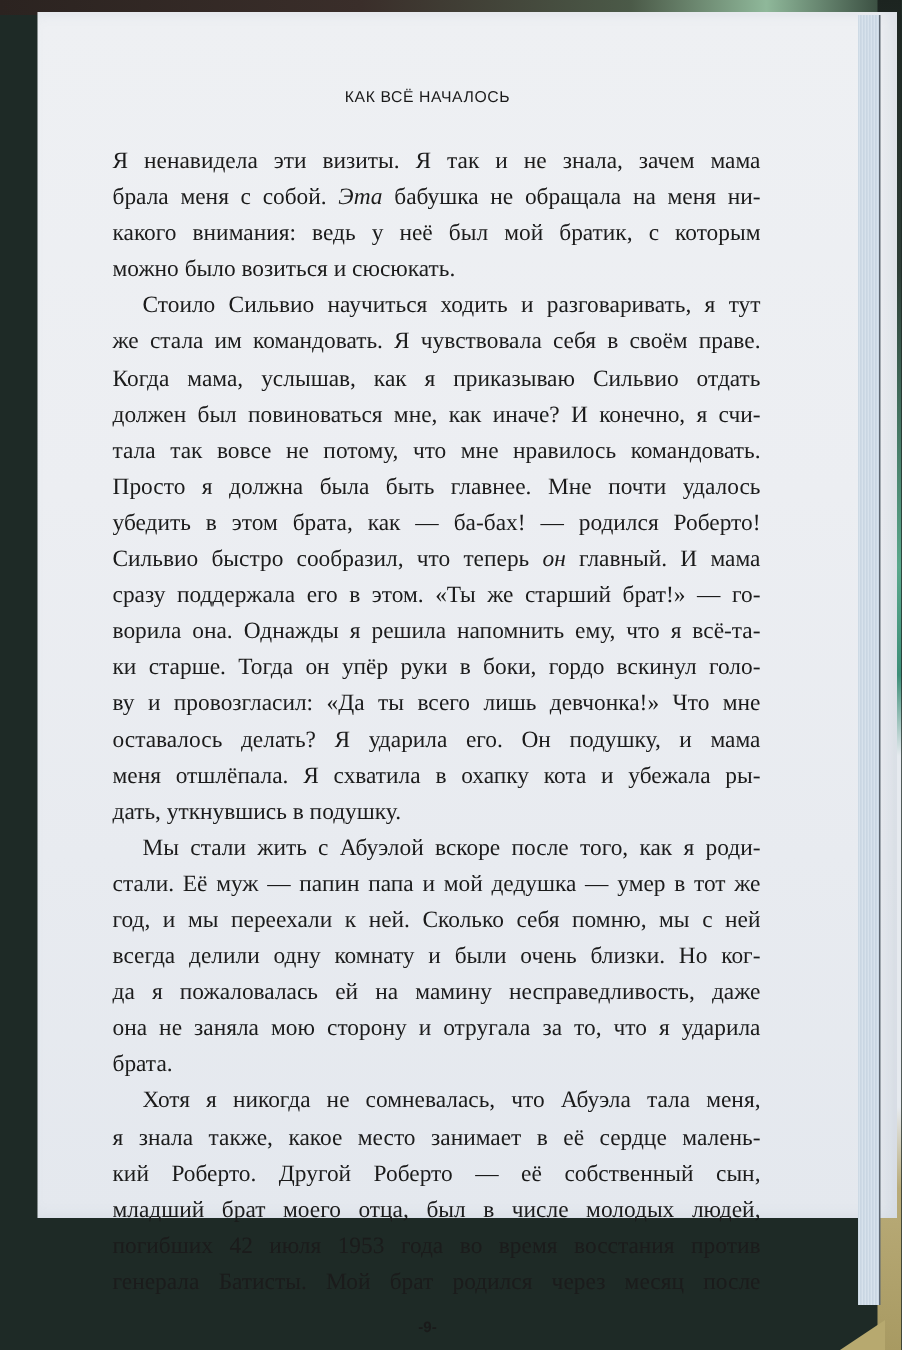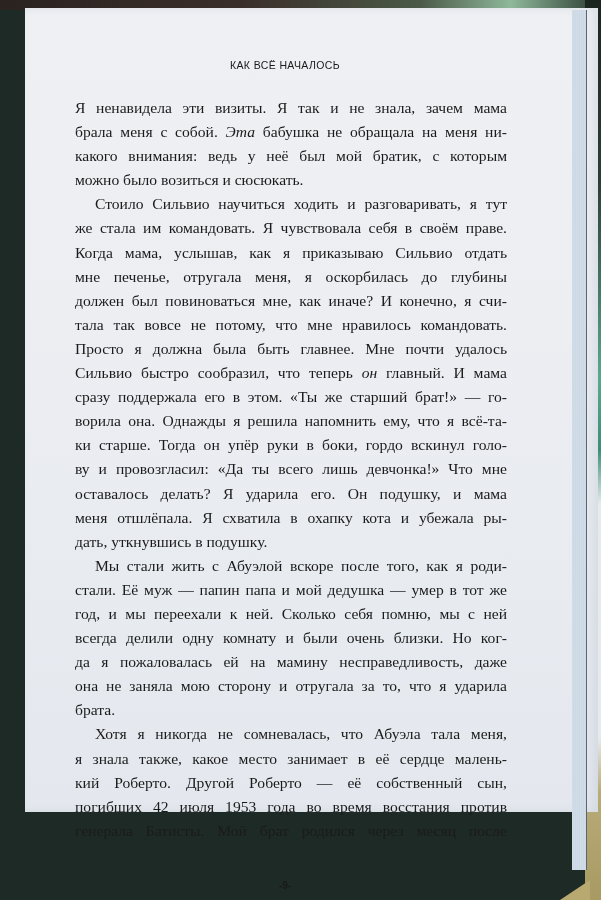--- a/index.html
+++ b/index.html
@@ -67,24 +67,24 @@
       <span class="line">Я ненавидела эти визиты. Я так и не знала, зачем мама</span>
       <span class="line"><span>брала меня с собой. </span><em>Эта</em><span> бабушка не обращала на меня ни-</span></span>
       <span class="line">какого внимания: ведь у неё был мой братик, с которым</span>
       <span class="line last">можно было возиться и сюсюкать.</span>
     </p>
 
     <p class="para">
       <span class="line" style="padding-left:20px;box-sizing:border-box;">Стоило Сильвио научиться ходить и разговаривать, я тут</span>
       <span class="line">же стала им командовать. Я чувствовала себя в своём праве.</span>
       <span class="line">Когда мама, услышав, как я приказываю Сильвио отдать</span>
-      <span class="line">мне печенье, отругала меня, я оскорбилась до глубины</span>
       <span class="line">должен был повиноваться мне, как иначе? И конечно, я счи-</span>
       <span class="line">тала так вовсе не потому, что мне нравилось командовать.</span>
       <span class="line">Просто я должна была быть главнее. Мне почти удалось</span>
+      <span class="line">убедить в этом брата, как — ба-бах! — родился Роберто!</span>
       <span class="line"><span>Сильвио быстро сообразил, что теперь </span><em>он</em><span> главный. И мама</span></span>
       <span class="line">сразу поддержала его в этом. «Ты же старший брат!» — го-</span>
       <span class="line">ворила она. Однажды я решила напомнить ему, что я всё-та-</span>
       <span class="line">ки старше. Тогда он упёр руки в боки, гордо вскинул голо-</span>
       <span class="line">ву и провозгласил: «Да ты всего лишь девчонка!» Что мне</span>
       <span class="line">оставалось делать? Я ударила его. Он подушку, и мама</span>
       <span class="line">меня отшлёпала. Я схватила в охапку кота и убежала ры-</span>
       <span class="line last">дать, уткнувшись в подушку.</span>
     </p>
 
@@ -95,20 +95,21 @@
       <span class="line">всегда делили одну комнату и были очень близки. Но ког-</span>
       <span class="line">да я пожаловалась ей на мамину несправедливость, даже</span>
       <span class="line">она не заняла мою сторону и отругала за то, что я ударила</span>
       <span class="line last">брата.</span>
     </p>
 
     <p class="para">
       <span class="line" style="padding-left:20px;box-sizing:border-box;">Хотя я никогда не сомневалась, что Абуэла тала меня,</span>
       <span class="line">я знала также, какое место занимает в её сердце малень-</span>
       <span class="line">кий Роберто. Другой Роберто — её собственный сын,</span>
+      <span class="line">младший брат моего отца, был в числе молодых людей,</span>
       <span class="line">погибших 42 июля 1953 года во время восстания против</span>
       <span class="line">генерала Батисты. Мой брат родился через месяц после</span>
 
     </p>
   </div>
 
   <div class="folio">-9-</div>
 </div>
 
 <div class="page-stack"></div>

